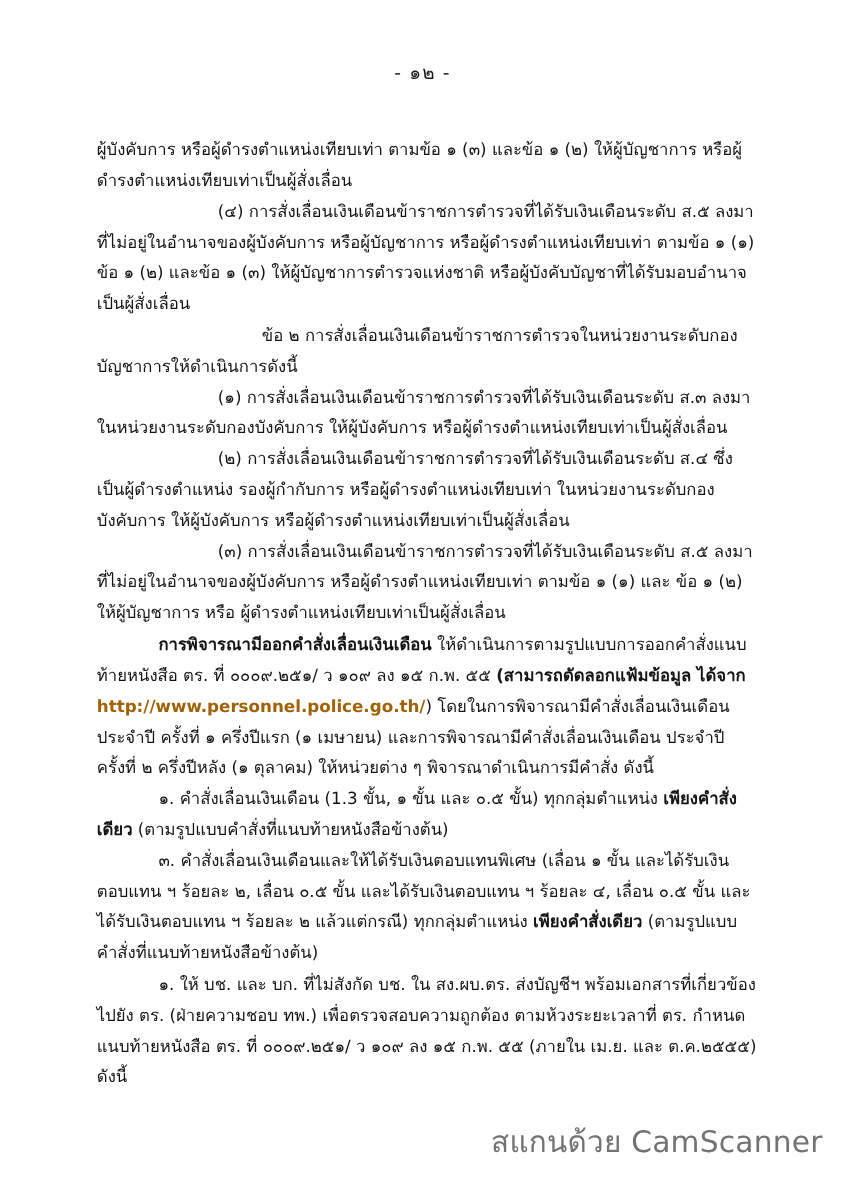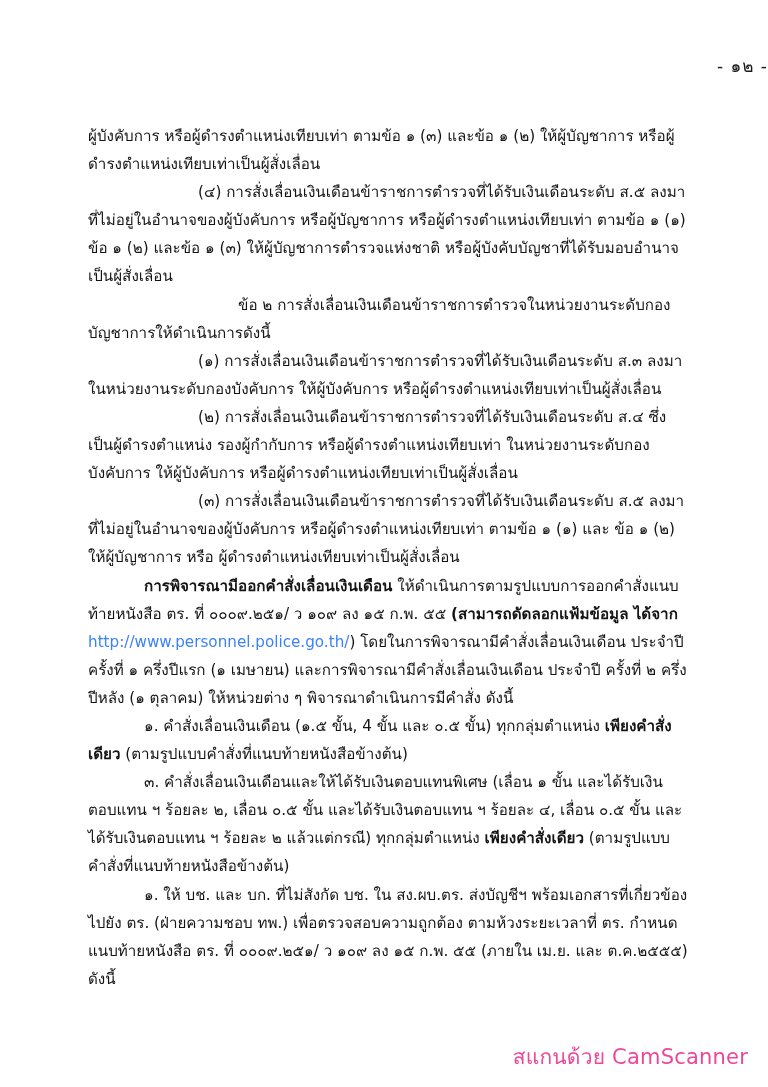--- a/index.html
+++ b/index.html
@@ -16,21 +16,21 @@
     height: 1087px;
     background: #ffffff;
     overflow: hidden;
     box-sizing: border-box;
   }
   .page-number {
     position: absolute;
     top: 52px;
     left: 0;
     width: 768px;
-    text-align: right;
+    text-align: center;
     font-size: 17px;
     color: #1a1a1a;
     letter-spacing: 1px;
   }
   .doc-body {
     position: absolute;
     top: 122px;
     left: 88px;
     width: 600px;
     font-size: 15.2px;
@@ -43,27 +43,27 @@
     padding: 0;
     text-indent: 0;
   }
   .indent-1 { text-indent: 56px; }
   .indent-2 { text-indent: 110px; }
   .indent-3 { text-indent: 150px; }
   .u {
     text-underline-offset: 2px;
   }
   .b { font-weight: bold; }
-  .link { color: #3b82f6; }
+  .link { color: #a16207; font-weight: bold; }
   .scanner-mark {
     position: absolute;
     right: 20px;
-    bottom: 14px;
-    font-size: 21px;
-    color: #ec4899;
+    bottom: 28px;
+    font-size: 27px;
+    color: #737373;
     letter-spacing: 0.2px;
     white-space: nowrap;
   }
   .scanner-mark .cam {
     font-family: "DejaVu Sans", "Liberation Sans", sans-serif;
   }
 </style>
 </head>
 <body>
 
@@ -84,21 +84,21 @@
     <p class="para indent-2">(๒) การสั่งเลื่อนเงินเดือนข้าราชการตำรวจที่ได้รับเงินเดือนระดับ ส.๔ ซึ่งเป็นผู้ดำรงตำแหน่ง รองผู้กำกับการ หรือผู้ดำรงตำแหน่งเทียบเท่า ในหน่วยงานระดับกองบังคับการ ให้ผู้บังคับการ หรือผู้ดำรงตำแหน่งเทียบเท่าเป็นผู้สั่งเลื่อน</p>
 
     <p class="para indent-2">(๓) การสั่งเลื่อนเงินเดือนข้าราชการตำรวจที่ได้รับเงินเดือนระดับ ส.๕ ลงมา ที่ไม่อยู่ในอำนาจของผู้บังคับการ หรือผู้ดำรงตำแหน่งเทียบเท่า ตามข้อ ๑ (๑) และ ข้อ ๑ (๒) ให้ผู้บัญชาการ หรือ ผู้ดำรงตำแหน่งเทียบเท่าเป็นผู้สั่งเลื่อน</p>
 
     <p class="para indent-1">
       <span class="u b">การพิจารณามีออกคำสั่งเลื่อนเงินเดือน</span><span> ให้ดำเนินการตามรูปแบบการออกคำสั่งแนบท้ายหนังสือ ตร. ที่ ๐๐๐๙.๒๕๑/ ว ๑๐๙ ลง ๑๕ ก.พ. ๕๕ </span><span class="b">(สามารถดัดลอกแฟ้มข้อมูล ได้จาก</span>
       <span class="link">http://www.personnel.police.go.th/</span><span>) โดยในการพิจารณามีคำสั่งเลื่อนเงินเดือน ประจำปี ครั้งที่ ๑ ครึ่งปีแรก (๑ เมษายน) และการพิจารณามีคำสั่งเลื่อนเงินเดือน ประจำปี ครั้งที่ ๒ ครึ่งปีหลัง (๑ ตุลาคม) ให้หน่วยต่าง ๆ พิจารณาดำเนินการมีคำสั่ง ดังนี้</span>
     </p>
 
     <p class="para indent-1">
-      <span>๑.</span><span> คำสั่งเลื่อนเงินเดือน (๑.๕ ขั้น, 4 ขั้น และ ๐.๕ ขั้น) ทุกกลุ่มตำแหน่ง </span><span class="u b">เพียงคำสั่งเดียว</span><span> (ตามรูปแบบคำสั่งที่แนบท้ายหนังสือข้างต้น)</span>
+      <span>๑.</span><span> คำสั่งเลื่อนเงินเดือน (1.3 ขั้น, ๑ ขั้น และ ๐.๕ ขั้น) ทุกกลุ่มตำแหน่ง </span><span class="u b">เพียงคำสั่งเดียว</span><span> (ตามรูปแบบคำสั่งที่แนบท้ายหนังสือข้างต้น)</span>
     </p>
 
 
     <p class="para indent-1">
       <span>๓.</span><span> คำสั่งเลื่อนเงินเดือนและให้ได้รับเงินตอบแทนพิเศษ (เลื่อน ๑ ขั้น และได้รับเงินตอบแทน ฯ ร้อยละ ๒, เลื่อน ๐.๕ ขั้น และได้รับเงินตอบแทน ฯ ร้อยละ ๔, เลื่อน ๐.๕ ขั้น และได้รับเงินตอบแทน ฯ ร้อยละ ๒ แล้วแต่กรณี) ทุกกลุ่มตำแหน่ง </span><span class="u b">เพียงคำสั่งเดียว</span><span> (ตามรูปแบบคำสั่งที่แนบท้ายหนังสือข้างต้น)</span>
     </p>
 
 
 
     <p class="para indent-1">๑. ให้ บช. และ บก. ที่ไม่สังกัด บช. ใน สง.ผบ.ตร. ส่งบัญชีฯ พร้อมเอกสารที่เกี่ยวข้องไปยัง ตร. (ฝ่ายความชอบ ทพ.) เพื่อตรวจสอบความถูกต้อง ตามห้วงระยะเวลาที่ ตร. กำหนด  แนบท้ายหนังสือ ตร. ที่ ๐๐๐๙.๒๕๑/ ว ๑๐๙ ลง ๑๕ ก.พ. ๕๕ (ภายใน เม.ย. และ ต.ค.๒๕๕๕) ดังนี้</p>

